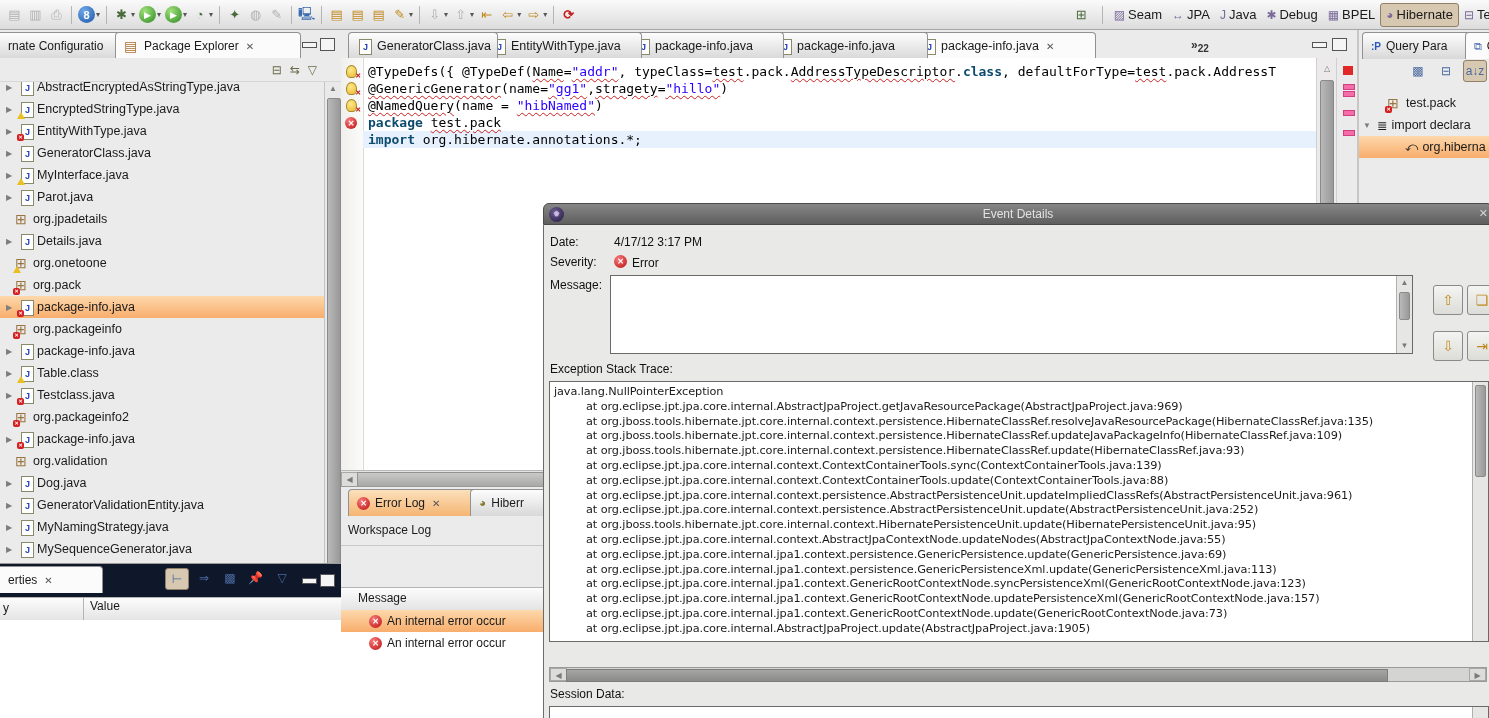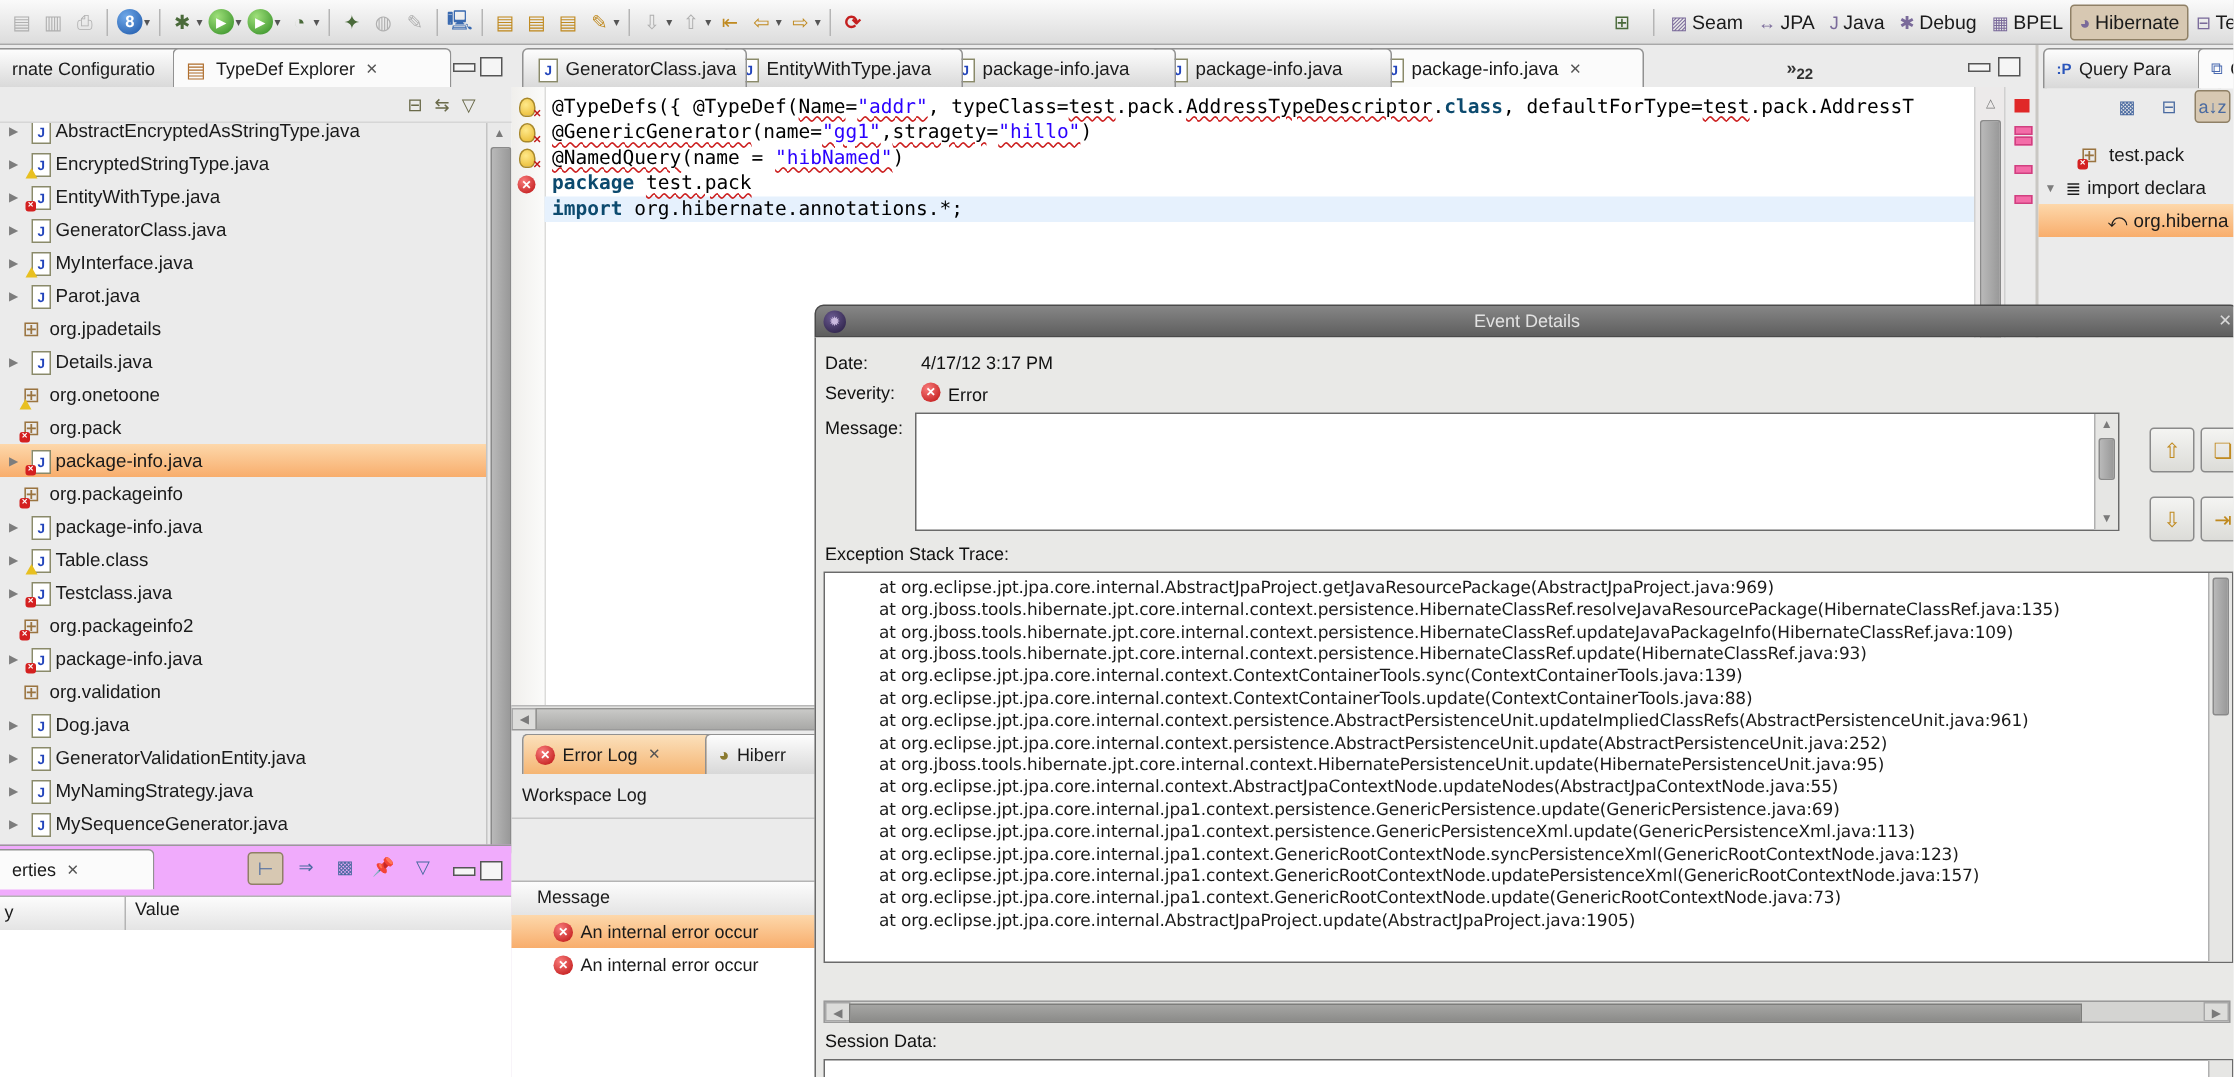--- a/index.html
+++ b/index.html
@@ -46,21 +46,21 @@
   #pe-toolbar{left:0;top:58px;width:341px;height:24px;background:#ebebeb;border-bottom:1px solid #d6d6d6;z-index:5;display:flex;justify-content:flex-end;align-items:center;gap:8px;padding-right:24px;box-sizing:border-box;}
   .mini-ico{font-size:12px;color:#6a6a4a;}
   #pe-tree{left:0;top:70px;width:324px;height:493px;overflow:hidden;}
   .trow{position:absolute;left:0;width:324px;height:22px;display:flex;align-items:center;gap:3px;font-size:12.5px;}
   .trow.sel{background:linear-gradient(#fdd8ab,#f8ad6c);}
   .tlabel{white-space:nowrap;}
   .scroll-track{background:#e9e9e9;border-left:1px solid #c4c4c4;}
   .scroll-thumb{position:absolute;left:2px;width:12px;background:linear-gradient(90deg,#b9b9b9,#999);border:1px solid #8a8a8a;border-radius:2px;}
   .scroll-arrow{position:absolute;left:0;width:16px;height:14px;font-size:8px;color:#7a7a7a;text-align:center;line-height:14px;}
   
-  #props{left:0;top:563px;width:341px;height:155px;background:#f0abfc;border-top:1px solid #9a9a9a;}
+  #props{left:0;top:563px;width:341px;height:155px;background:#0f172a;border-top:1px solid #9a9a9a;}
   #props-head{position:absolute;left:0;top:33px;width:341px;height:22px;background:linear-gradient(#fcfcfc,#e4e4e4);border-top:1px solid #b4b4b4;border-bottom:1px solid #b4b4b4;}
   #props-body{position:absolute;left:0;top:56px;width:341px;height:99px;background:#fff;}
   .ptb-ico{display:inline-flex;width:22px;height:20px;align-items:center;justify-content:center;font-size:12px;color:#4a6aa0;border-radius:3px;}
   .ptb-ico.pressed{background:#d7c8b2;border:1px solid #8f8066;}
   
   #editor-tabs-row{left:341px;top:30px;width:1016px;height:28px;}
   .etab .elabel{font-size:12.5px;}
   #code-area{left:341px;top:58px;width:1016px;height:412px;background:#fff;}
   #gutter{position:absolute;left:0;top:0;width:22px;height:412px;background:linear-gradient(90deg,#f0efec,#fbfbfa);border-right:1px solid #dcdcda;}
   .g-ico{position:absolute;left:4px;width:14px;height:14px;}
@@ -226,21 +226,21 @@
   </div>
 
   <div id="left-tabs-row" class="abs">
     <div class="tab" style="left:0;width:113px;border-left:none;border-radius:0 4px 0 0;">
       <span>rnate Configuratio</span>
     </div>
     <div class="tab active" style="left:115px;width:168px;">
       <span class="fico">
           <span class="pkgico" style="color:#b07030;">▤</span>
         </span>
-      <span>TypeDef Explorer</span>
+      <span>Package Explorer</span>
       <span class="close-x">✕</span>
     </div>
     <div class="minmax min" style="left:302px;"></div>
     <div class="minmax" style="left:320px;"></div>
   </div>
 
   <div id="pe-toolbar" class="abs">
       <span class="mini-ico">⊟</span>
       <span class="mini-ico">⇆</span>
       <span class="mini-ico">▽</span>
@@ -610,20 +610,21 @@
             <span class="gold">⇩</span>
           </div>
           <div class="ibtn" style="left: 923px; top: 106px;">
             <span class="gold">⇥</span>
           </div>
         </div>
 
       <span class="dlg-label" style="top:137px;">Exception Stack Trace:</span>
       <div class="dlg-box" style="left:5px;top:156px;width:938px;height:259px;">
         <div id="stack-text">
+            <div>java.lang.NullPointerException</div>
             <div class="ind">at org.eclipse.jpt.jpa.core.internal.AbstractJpaProject.getJavaResourcePackage(AbstractJpaProject.java:969)</div>
             <div class="ind">at org.jboss.tools.hibernate.jpt.core.internal.context.persistence.HibernateClassRef.resolveJavaResourcePackage(HibernateClassRef.java:135)</div>
             <div class="ind">at org.jboss.tools.hibernate.jpt.core.internal.context.persistence.HibernateClassRef.updateJavaPackageInfo(HibernateClassRef.java:109)</div>
             <div class="ind">at org.jboss.tools.hibernate.jpt.core.internal.context.persistence.HibernateClassRef.update(HibernateClassRef.java:93)</div>
             <div class="ind">at org.eclipse.jpt.jpa.core.internal.context.ContextContainerTools.sync(ContextContainerTools.java:139)</div>
             <div class="ind">at org.eclipse.jpt.jpa.core.internal.context.ContextContainerTools.update(ContextContainerTools.java:88)</div>
             <div class="ind">at org.eclipse.jpt.jpa.core.internal.context.persistence.AbstractPersistenceUnit.updateImpliedClassRefs(AbstractPersistenceUnit.java:961)</div>
             <div class="ind">at org.eclipse.jpt.jpa.core.internal.context.persistence.AbstractPersistenceUnit.update(AbstractPersistenceUnit.java:252)</div>
             <div class="ind">at org.jboss.tools.hibernate.jpt.core.internal.context.HibernatePersistenceUnit.update(HibernatePersistenceUnit.java:95)</div>
             <div class="ind">at org.eclipse.jpt.jpa.core.internal.context.AbstractJpaContextNode.updateNodes(AbstractJpaContextNode.java:55)</div>

